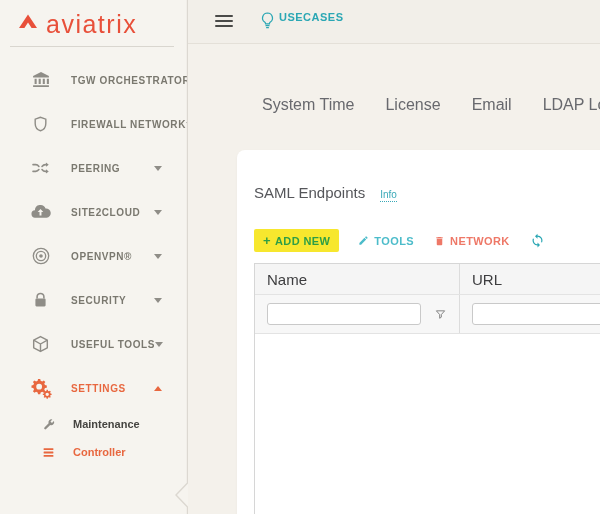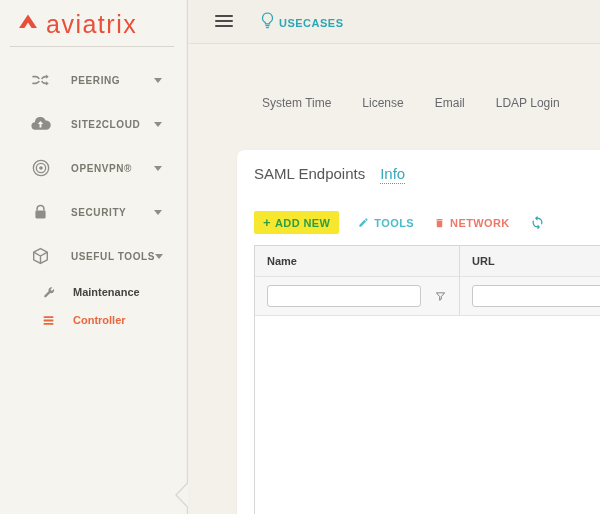--- a/index.html
+++ b/index.html
@@ -25,49 +25,49 @@
   .sub-item{height:28px;display:flex;align-items:center;padding-left:41px;cursor:pointer;}
   .sub-item .sicon{width:14px;height:14px;flex:0 0 14px;display:flex;align-items:center;justify-content:center;}
   .sub-item .slabel{margin-left:18px;font-size:11px;font-weight:700;color:#454440;}
   .sub-item.active .slabel{color:#e8673f;}
   
   .divider-notch{position:absolute;left:173px;top:0;width:30px;height:514px;pointer-events:none;}
   
   .topbar{position:absolute;left:188px;top:0;right:0;height:43px;background:#f2efe9;border-bottom:1px solid #e4e0d8;}
   .hamburger{position:absolute;left:27px;top:15px;width:18px;cursor:pointer;}
   .hamburger div{height:2px;background:#4a4a48;margin-bottom:3px;border-radius:1px;}
-  .usecases{position:absolute;left:72px;top:11px;display:flex;align-items:center;cursor:pointer;}
+  .usecases{position:absolute;left:72px;top:11px;display:flex;cursor:pointer;}
   .usecases .ulabel{font-size:11px;font-weight:700;letter-spacing:.5px;color:#2ba7b4;margin-left:4px;}
   
   .main{position:absolute;left:188px;top:44px;right:0;bottom:0;background:#f4f1eb;}
   .tabs{position:absolute;left:74px;top:52px;display:flex;white-space:nowrap;}
-  .tab{font-size:12px;color:#68696e;margin-right:31px;cursor:pointer;}
+  .tab{font-size:16px;color:#68696e;margin-right:31px;cursor:pointer;}
   .card{position:absolute;left:49px;top:106px;width:392px;height:440px;background:#ffffff;
         border-radius:8px;box-shadow:0 1px 3px rgba(0,0,0,.04);}
   .card-head{display:flex;align-items:baseline;margin:15px 0 0 17px;}
   .card-title{font-size:15px;color:#55565a;font-weight:400;margin:0;}
-  .info-link{font-size:15px;color:#3aa9b8;margin-left:15px;text-decoration:none;
-             border-bottom:1px dotted #3aa9b8;padding-bottom:1px;cursor:pointer;}
+  .info-link{font-size:10px;color:#3aa9b8;margin-left:15px;text-decoration:none;
+             border-bottom:1px dotted #3aa9b8;padding-bottom:1px;cursor:pointer;margin-top:24px;}
   .toolbar{display:flex;align-items:center;margin:27px 0 0 17px;}
   .btn{display:flex;align-items:center;font-size:11px;font-weight:700;letter-spacing:.4px;cursor:pointer;}
   .btn-add{background:#f7e72e;color:#2e9e46;padding:5px 9px;border-radius:2px;}
   .btn-add .plus{font-size:13px;font-weight:700;margin-right:4px;line-height:1;}
   .btn-edit{color:#4cbcca;margin-left:19px;}
   .btn-delete{color:#ee7867;margin-left:20px;}
   .btn svg{margin-right:5px;}
   .btn-refresh{margin-left:20px;cursor:pointer;display:flex;align-items:center;}
   
   .table{margin:11px 0 0 17px;width:373px;border:1px solid #d6d6d6;border-bottom:none;height:290px;
          display:flex;flex-direction:column;}
   .t-head{display:flex;height:30px;background:#f5f5f5;border-bottom:1px solid #e3e3e3;align-items:center;}
   .t-filter{display:flex;height:38px;background:#f7f7f7;border-bottom:1px solid #e3e3e3;align-items:center;}
   .t-body{flex:1;background:#ffffff;}
   .cell-name{width:204px;flex:0 0 204px;display:flex;align-items:center;}
   .cell-url{flex:1;display:flex;align-items:center;border-left:1px solid #dcdcdc;height:100%;}
-  .th{font-size:11px;font-weight:700;color:#3d3d3f;padding-left:12px;}
+  .th{font-size:15px;font-weight:400;color:#3d3d3f;padding-left:12px;}
   .f-input{height:20px;border:1px solid #c9c9c9;border-radius:3px;background:#fff;margin-left:12px;
            font-size:11px;padding:0 4px;outline:none;}
   .f-name{width:144px;}
   .f-url{width:180px;}
   .funnel{margin-left:auto;margin-right:13px;cursor:pointer;display:flex;}
 </style>
 </head>
 <body>
 
 <aside class="sidebar">
@@ -79,20 +79,38 @@
           </svg>
       </span>
       <span class="logo-text">aviatrix</span>
     </div>
     <div class="logo-divider"></div>
   </div>
 
   <nav class="nav">
     <div class="nav-item">
       <span class="nicon">
+        <svg width="20" height="20" viewBox="0 0 24 24" fill="#8f8d87">
+            <path d="M12 2.5 2.5 7.3V9h19V7.3zM4.3 10.5h2.5v6.3H4.3zm4.9 0h2.5v6.3H9.2zm4.9 0h2.5v6.3h-2.5zm4.9 0h2.5v6.3H19zM2.5 18.3h19v2.2h-19z"></path>
+          </svg>
+      </span>
+      <span class="nlabel">TGW ORCHESTRATOR</span>
+      <span class="caret"></span>
+    </div>
+    <div class="nav-item">
+      <span class="nicon">
+        <svg width="17" height="20" viewBox="0 0 24 24" fill="none" stroke="#8f8d87" stroke-width="2">
+            <path d="M12 2.5 4.5 5.2v6c0 4.7 3 8.9 7.5 10.3 4.5-1.4 7.5-5.6 7.5-10.3v-6z"></path>
+          </svg>
+      </span>
+      <span class="nlabel">FIREWALL NETWORK</span>
+      <span class="caret"></span>
+    </div>
+    <div class="nav-item">
+      <span class="nicon">
         <svg width="21" height="18" viewBox="0 0 24 24" fill="none" stroke="#8f8d87" stroke-width="2.1" stroke-linecap="round">
             <path d="M2 7.5h3.6c2 0 3.2.9 4.3 2.4M2 16.5h3.6c2 0 3.2-.9 4.3-2.4M14 10c1.2-1.5 2.4-2.5 4.4-2.5H20M14 14c1.2 1.5 2.4 2.5 4.4 2.5H20"></path>
             <path d="M19.3 4.8 23 7.5l-3.7 2.7zM19.3 13.8 23 16.5l-3.7 2.7z" fill="#8f8d87" stroke="none"></path>
           </svg>
       </span>
       <span class="nlabel">PEERING</span>
       <span class="caret"></span>
     </div>
     <div class="nav-item">
       <span class="nicon">
@@ -127,20 +145,30 @@
     </div>
     <div class="nav-item">
       <span class="nicon">
         <svg width="19" height="20" viewBox="0 0 24 24" fill="none" stroke="#8f8d87" stroke-width="1.8" stroke-linejoin="round">
             <path d="M12 2.6 3.4 7.2v9.6l8.6 4.6 8.6-4.6V7.2z"></path>
             <path d="M3.4 7.2 12 12l8.6-4.8M12 12v9.4"></path>
           </svg>
       </span>
       <span class="nlabel">USEFUL TOOLS</span>
       <span class="caret"></span>
+    </div>
+    <div class="nav-item active">
+      <span class="nicon">
+        <svg width="22" height="22" viewBox="0 0 26 26">
+            <path fill="#e8673f" fill-rule="evenodd" d="M9.5 2.3h2.6l.45 2.2 1.9.8 1.85-1.3 1.85 1.85-1.3 1.85.8 1.9 2.2.45v2.6l-2.2.45-.8 1.9 1.3 1.85-1.85 1.85-1.85-1.3-1.9.8-.45 2.2H9.5l-.45-2.2-1.9-.8-1.85 1.3-1.85-1.85 1.3-1.85-.8-1.9-2.2-.45v-2.6l2.2-.45.8-1.9-1.3-1.85L5.3 4l1.85 1.3 1.9-.8zM10.8 8a3.4 3.4 0 1 0 0 6.8 3.4 3.4 0 0 0 0-6.8z"></path>
+            <path fill="#e8673f" fill-rule="evenodd" d="M19.6 15.2h1.5l.26 1.26 1.1.46 1.06-.75 1.06 1.06-.75 1.06.46 1.1 1.26.26v1.5l-1.26.26-.46 1.1.75 1.06-1.06 1.06-1.06-.75-1.1.46-.26 1.26h-1.5l-.26-1.26-1.1-.46-1.06.75-1.06-1.06.75-1.06-.46-1.1-1.26-.26v-1.5l1.26-.26.46-1.1-.75-1.06 1.06-1.06 1.06.75 1.1-.46zm.75 3.3a2 2 0 1 0 0 4 2 2 0 0 0 0-4z"></path>
+          </svg>
+      </span>
+      <span class="nlabel">SETTINGS</span>
+      <span class="caret up"></span>
     </div>
 
     <div class="sub-item">
       <span class="sicon">
         <svg width="13" height="13" viewBox="0 0 24 24" fill="#8f8d87">
             <path d="M22.2 5.9a5.4 5.4 0 0 1-7 6.9L7.6 20.4a2.1 2.1 0 0 1-3-3l7.6-7.6a5.4 5.4 0 0 1 6.9-7L15.6 6.3l2.8 2.8 3.5-3.5c.15.1.25.2.3.3z"></path>
           </svg>
       </span>
       <span class="slabel">Maintenance</span>
     </div>

